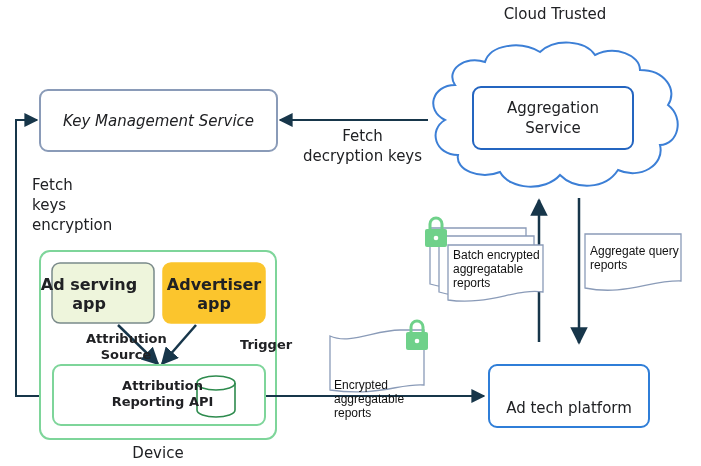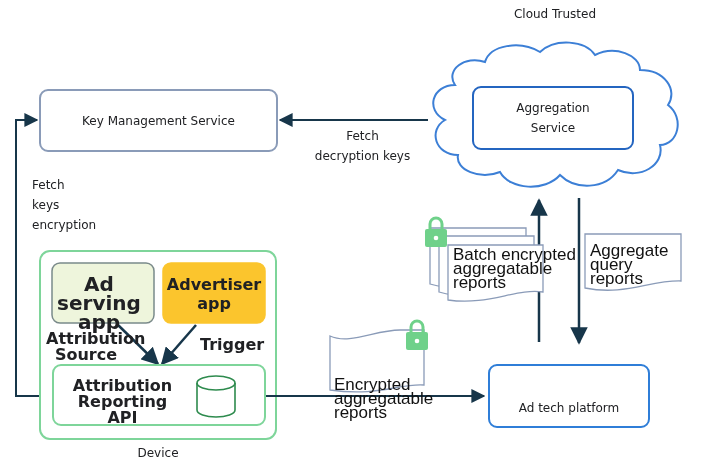--- a/index.html
+++ b/index.html
@@ -1,23 +1,23 @@
 <!DOCTYPE html>
 <html><head>
 <meta charset="utf-8">
 <style>
   html, body { margin: 0; padding: 0; background: #ffffff; }
   body { width: 701px; height: 466px; position: relative; overflow: hidden;
          font-family: "Liberation Sans", sans-serif; color: #202124; }
   svg { position: absolute; left: 0; top: 0; }
   .lbl { position: absolute; font-family: "DejaVu Sans", sans-serif; color: #202124; }
-  .t15 { font-size: 12px; line-height: 20px; }
+  .t15 { font-size: 15px; line-height: 20px; }
   .t14 { font-size: 14px; line-height: 19px; }
-  .t12 { font-size: 16px; line-height: 16px; }
-  .small { font-family: "Liberation Sans", sans-serif; font-size: 17px; line-height: 14px; color: #111; }
+  .t12 { font-size: 13px; line-height: 16px; margin-left: 40px; }
+  .small { font-family: "Liberation Sans", sans-serif; font-size: 12px; line-height: 14px; color: #111; }
   .center { text-align: center; }
 </style>
 </head>
 <body>
 
 <svg width="701" height="466" viewBox="0 0 701 466">
   <defs>
     <marker id="ah" viewBox="0 0 10 10" refX="9" refY="5" markerWidth="7" markerHeight="7" orient="auto-start-reverse">
       <path d="M0,0 L10,5 L0,10 z" fill="#17364a"></path>
     </marker>
@@ -77,39 +77,39 @@
     <path d="M411,333 L411,327 A6,6 0 0 1 423,327 L423,333" fill="none" stroke="#6fd18a" stroke-width="3"></path>
     <rect x="406" y="332" width="22" height="18" rx="2" fill="#6fd18a"></rect>
     <circle cx="417" cy="341" r="2.3" fill="#fff"></circle>
   </g>
 </svg>
 
 <div class="lbl t15 center" style="left:445px; top:4px; width:220px;">
   <div>Cloud Trusted</div>
 </div>
 
-<div class="lbl t15 center" style="left:40px; top:111px; width:237px;">Key Management Service</div>
+<div class="lbl t15 center" style="left:40px; top:111px; width:237px;font-style:italic;">Key Management Service</div>
 
 <div class="lbl t15 center" style="left:473px; top:98px; width:160px;">
   <div>Aggregation</div>
   <div>Service</div>
 </div>
 
 <div class="lbl t15 center" style="left:295px; top:126px; width:135px;">
   <div>Fetch</div>
   <div>decryption keys</div>
 </div>
 
 <div class="lbl t15" style="left:32px; top:175px;">
   <div>Fetch</div>
   <div>keys</div>
   <div>encryption</div>
 </div>
 
-<div class="lbl t14 center" style="left:48px; top:275px; width:102px; font-weight:bold; font-size:20px;">
+<div class="lbl t14 center" style="left:38px; top:275px; width:102px; font-weight:bold; font-size:16px;">
   <div>Ad serving</div>
   <div>app</div>
 </div>
 
 <div class="lbl t14 center" style="left:163px; top:275px; width:102px; font-weight:bold; font-size:16px;">
   <div>Advertiser</div>
   <div>app</div>
 </div>
 
 <div class="lbl t12 center" style="left:46px; top:331px; width:80px; font-weight:bold;">

